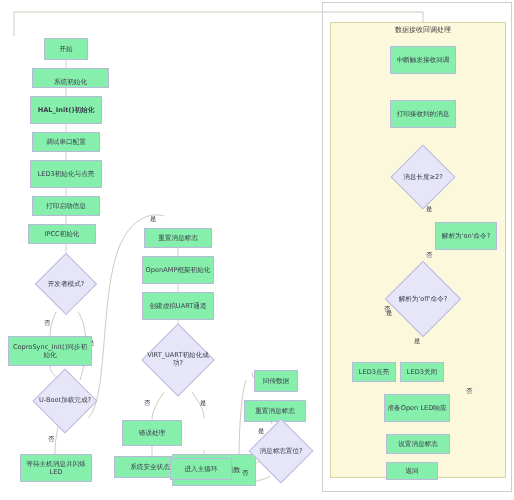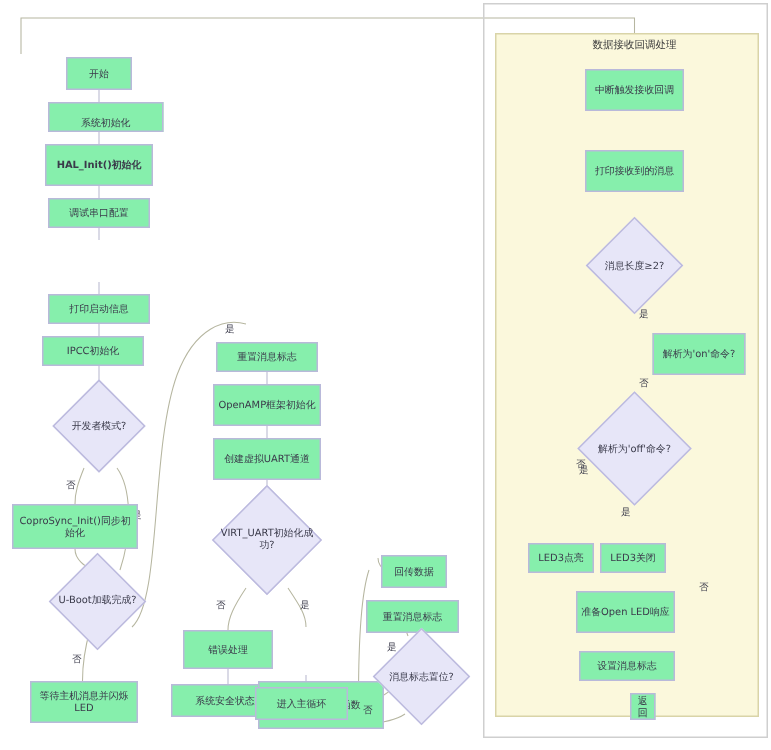--- a/index.html
+++ b/index.html
@@ -160,20 +160,23 @@
   </div>
 
   <div class="node" style="left:30px;top:96px;width:72px;height:28px;font-weight:bold;">
     <span>HAL_Init()初始化</span>
   </div>
 
   <div class="node" style="left:32px;top:132px;width:68px;height:20px;">
     <span>调试串口配置</span>
   </div>
 
+  <div class="node" style="left:30px;top:160px;width:72px;height:28px;">
+    <span>LED3初始化与点亮</span>
+  </div>
 
   <div class="node" style="left:32px;top:196px;width:68px;height:20px;">
     <span>打印启动信息</span>
   </div>
 
   <div class="node" style="left:28px;top:224px;width:68px;height:20px;">
     <span>IPCC初始化</span>
   </div>
 
   <div class="diamond" style="left:44px;top:262px;width:44px;height:44px;"></div>
@@ -323,17 +326,17 @@
   </div>
 
   <div class="node" style="left:384px;top:394px;width:66px;height:28px;">
     <span>准备Open LED响应</span>
   </div>
 
   <div class="node" style="left:386px;top:434px;width:64px;height:20px;">
     <span>设置消息标志</span>
   </div>
 
-  <div class="node" style="left:420px;top:462px;width:17px;height:18px;">
+  <div class="node" style="left:386px;top:462px;width:52px;height:18px;">
     <span>返回</span>
   </div>
 
 </div>
 
 </body></html>

